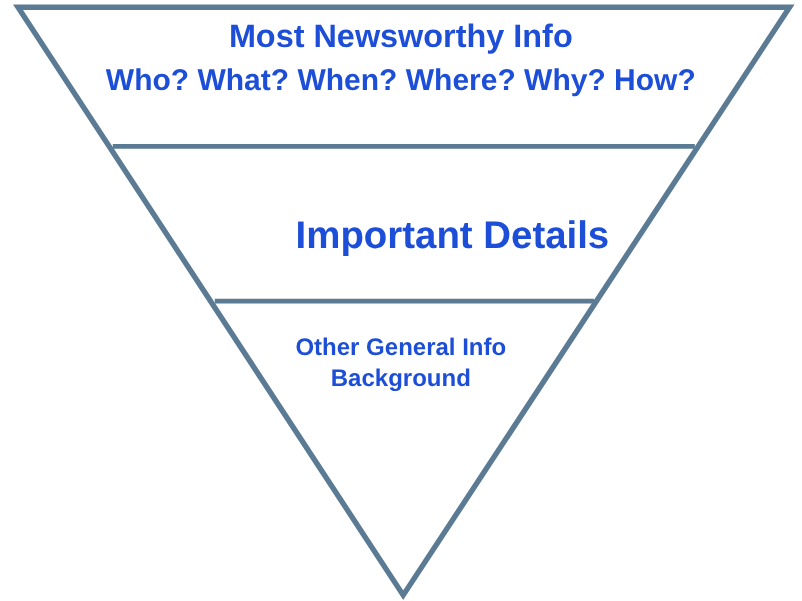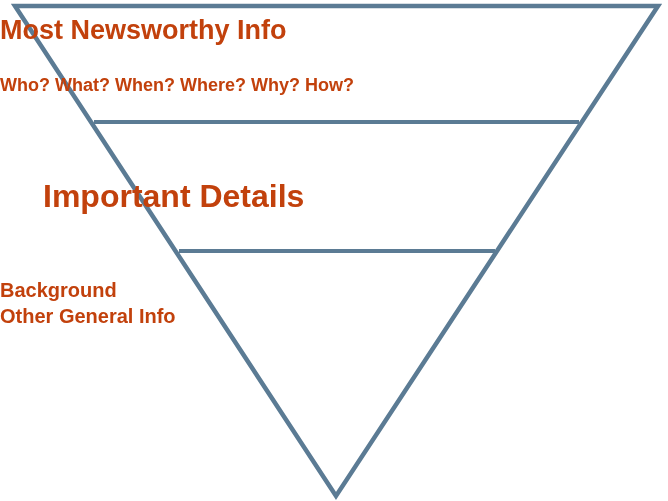--- a/index.html
+++ b/index.html
@@ -1,32 +1,32 @@
 <!DOCTYPE html>
 <html><head>
   <meta charset="utf-8">
   <style>
     html, body { margin: 0; padding: 0; background: #ffffff; }
     body { width: 668px; height: 501px; position: relative; overflow: hidden; }
     #diagram { position: absolute; left: 0; top: 0; }
-    .lbl { position: absolute; left: 0; width: 668px; text-align: left; color: #c2410c;
+    .lbl { position: absolute; left: 0; width: 668px; text-align: center; color: #1d4ed8;
            font-family: "Liberation Sans", sans-serif; font-weight: bold; white-space: nowrap; }
     .t1 { top: 15px; font-size: 27px; }
-    .t1b { top: 75px; font-size: 18px; }
+    .t1b { top: 53px; font-size: 25px; }
     .t2 { top: 178px; font-size: 32px; padding-left: 43px; }
     .t3 { top: 277px; font-size: 20px; line-height: 26px; }
   </style>
 </head>
 <body>
 
 <svg id="diagram" width="668" height="501" viewBox="0 0 668 501">
   <polygon points="15,6 658,6 336,496" fill="#ffffff" stroke="#5b7b94" stroke-width="4.5" stroke-linejoin="miter"></polygon>
   <line x1="94" y1="122" x2="579" y2="122" stroke="#5b7b94" stroke-width="4"></line>
   <line x1="179" y1="251" x2="495" y2="251" stroke="#5b7b94" stroke-width="4"></line>
 </svg>
 
 <div class="lbl t1">Most Newsworthy Info</div>
 <div class="lbl t1b">Who? What? When? Where? Why? How?</div>
 <div class="lbl t2">Important Details</div>
 <div class="lbl t3">
+  <div>Other General Info</div>
   <div>Background</div>
-  <div>Other General Info</div>
 </div>
 
 </body></html>

